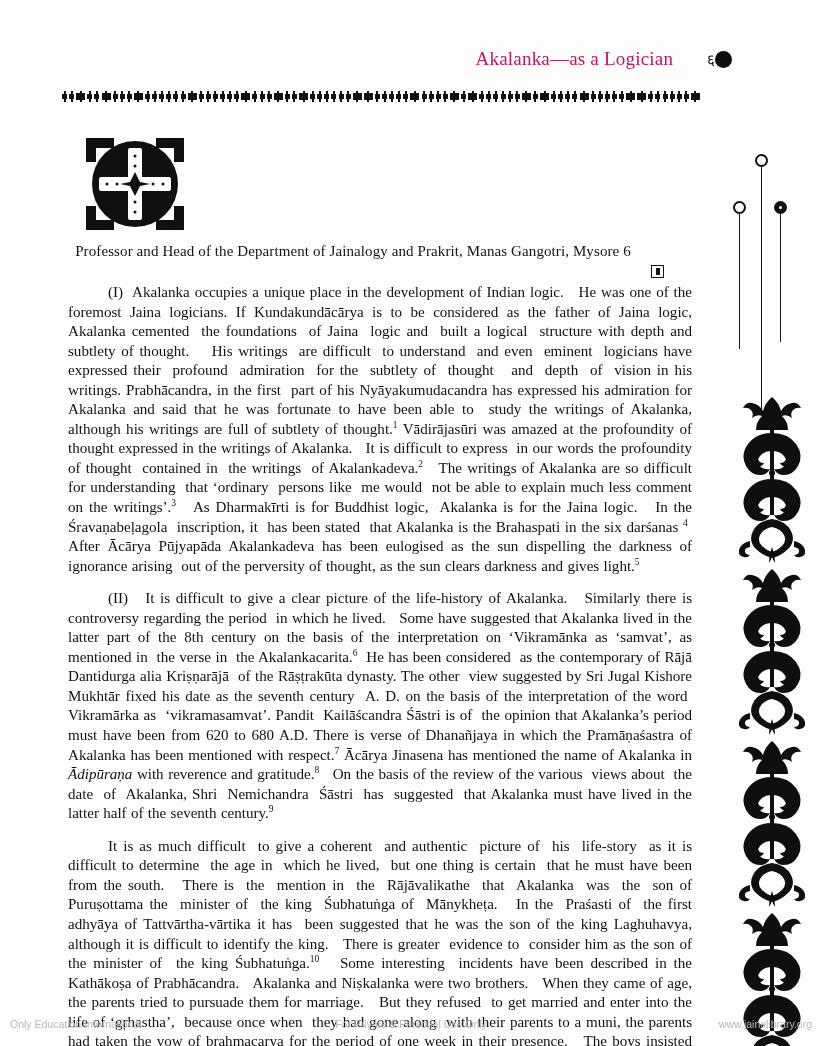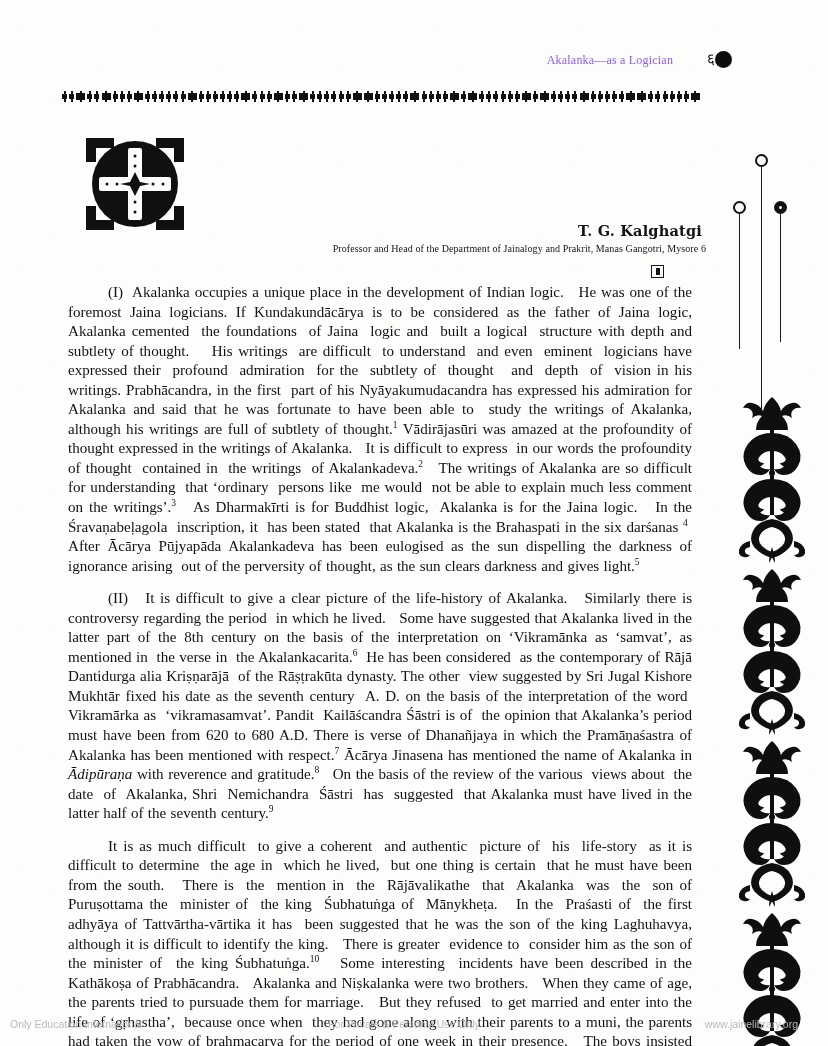--- a/index.html
+++ b/index.html
@@ -24,23 +24,23 @@
     top: 48px;
     width: 828px;
     height: 22px;
     display: flex;
     align-items: baseline;
     justify-content: flex-end;
     padding-right: 96px;
     box-sizing: border-box;
   }
   .running-title {
-    font-size: 12px;
+    font-size: 19px;
     letter-spacing: 0.2px;
-    color: #8b5cf6;
+    color: #be185d;
     white-space: nowrap;
   }
   .folio {
     font-size: 15px;
     margin-left: 34px;
     color: #181818;
     font-family: "DejaVu Sans", sans-serif;
     letter-spacing: 0.5px;
   }
   .head-dot {
@@ -111,22 +111,22 @@
     font-size: 14.5px;
     font-weight: bold;
     font-family: "DejaVu Serif", serif;
     letter-spacing: 0.2px;
   }
   .byline-affil {
     position: absolute;
     left: 0;
     top: 243px;
     width: 706px;
-    text-align: right;
-    font-size: 10px;
+    text-align: center;
+    font-size: 15px;
     letter-spacing: 0.1px;
     white-space: nowrap;
   }
   .byline-mark {
     position: absolute;
     left: 651px;
     top: 265px;
     width: 13px;
     height: 13px;
     border: 1.5px solid #161616;
@@ -216,21 +216,21 @@
     top: 1018px;
     width: 828px;
     display: flex;
     align-items: center;
     font-family: "Liberation Sans", "DejaVu Sans", sans-serif;
     font-size: 10.5px;
     color: #b9b9b9;
   }
   .footer-left  { width: 270px; padding-left: 10px; text-align: left; }
   .footer-mid   { flex: 1; text-align: center; }
-  .footer-right { width: 270px; padding-right: 30px; text-align: right; }
+  .footer-right { width: 270px; padding-right: 16px; text-align: right; }
 
   
   .speckle {
     position: absolute;
     inset: 0;
     pointer-events: none;
     opacity: 0.05;
     background-image:
       radial-gradient(circle at 12% 22%, #777 0.6px, transparent 0.7px),
       radial-gradient(circle at 63% 47%, #777 0.5px, transparent 0.6px),
@@ -464,21 +464,20 @@
       <g fill="#101010">
         <path d="M16 12 q8 -4 14 2 q-7 1 -14 -2 z"></path>
         <path d="M102 12 q-8 -4 -14 2 q7 1 14 -2 z"></path>
         <path d="M16 92 q8 4 14 -2 q-7 -1 -14 2 z"></path>
         <path d="M102 92 q-8 4 -14 -2 q7 -1 14 2 z"></path>
       </g>
     </svg>
   </div>
 
 
-  <div class="byline-author">T. G. Kalghatgi</div>
   <div class="byline-affil">Professor and Head of the Department of Jainalogy and Prakrit, Manas Gangotri, Mysore 6</div>
   <div class="byline-mark"></div>
 
   <div class="body-col" id="bodyCol">
       <p class="para">(I)&nbsp; Akalanka occupies a unique place in the development of Indian logic.&nbsp;&nbsp; He was one of the foremost Jaina logicians. If Kundakundācārya is to be considered as the father of Jaina logic, Akalanka cemented&nbsp; the foundations&nbsp; of Jaina&nbsp; logic and&nbsp; built a logical&nbsp; structure with depth and subtlety of thought.&nbsp;&nbsp;&nbsp; His writings&nbsp; are difficult&nbsp; to understand&nbsp; and even&nbsp; eminent&nbsp; logicians have expressed their&nbsp; profound&nbsp; admiration&nbsp; for the&nbsp; subtlety of&nbsp; thought&nbsp;&nbsp; and&nbsp; depth&nbsp; of&nbsp; vision in his writings. Prabhācandra, in the first&nbsp; part of his Nyāyakumudacandra has expressed his admiration for Akalanka and said that he was fortunate to have been able to&nbsp; study the writings of Akalanka, although his writings are full of subtlety of thought.<sup>1</sup> Vādirājasūri was amazed at the profoundity of thought expressed in the writings of Akalanka.&nbsp;&nbsp; It is difficult to express&nbsp; in our words the profoundity of thought&nbsp; contained in&nbsp; the writings&nbsp; of Akalankadeva.<sup>2</sup>&nbsp;&nbsp; The writings of Akalanka are so difficult for understanding&nbsp; that ‘ordinary&nbsp; persons like&nbsp; me would&nbsp; not be able to explain much less comment on the writings’.<sup>3</sup>&nbsp;&nbsp; As Dharmakīrti is for Buddhist logic,&nbsp; Akalanka is for the Jaina logic.&nbsp;&nbsp; In the Śravaṇabeḷagola&nbsp; inscription, it&nbsp; has been stated&nbsp; that Akalanka is the Brahaspati in the six darśanas <sup>4</sup>&nbsp; After Ācārya Pūjyapāda Akalankadeva has been eulogised as the sun dispelling the darkness of ignorance arising&nbsp; out of the perversity of thought, as the sun clears darkness and gives light.<sup>5</sup></p>
       <p class="para">(II)&nbsp;&nbsp; It is difficult to give a clear picture of the life-history of Akalanka.&nbsp;&nbsp; Similarly there is controversy regarding the period&nbsp; in which he lived.&nbsp;&nbsp; Some have suggested that Akalanka lived in the latter part of the 8th century on the basis of the interpretation on ‘Vikramānka as ‘samvat’, as mentioned in&nbsp; the verse in&nbsp; the Akalankacarita.<sup>6</sup>&nbsp; He has been considered&nbsp; as the contemporary of Rājā Dantidurga alia Kriṣṇarājā&nbsp; of the Rāṣṭrakūta dynasty. The other&nbsp; view suggested by Sri Jugal Kishore Mukhtār fixed his date as the seventh century&nbsp; A. D. on the basis of the interpretation of the word&nbsp; Vikramārka as&nbsp; ‘vikramasamvat’. Pandit&nbsp; Kailāścandra Śāstri is of&nbsp; the opinion that Akalanka’s period must have been from 620 to 680 A.D. There is verse of Dhanañjaya in which the Pramāṇaśastra of Akalanka has been mentioned with respect.<sup>7</sup> Ācārya Jinasena has mentioned the name of Akalanka in <em>Ādipūraṇa</em> with reverence and gratitude.<sup>8</sup>&nbsp;&nbsp; On the basis of the review of the various&nbsp; views about&nbsp; the date&nbsp; of&nbsp; Akalanka, Shri&nbsp; Nemichandra&nbsp; Śāstri&nbsp; has&nbsp; suggested&nbsp; that Akalanka must have lived in the latter half of the seventh century.<sup>9</sup></p>
       <p class="para">It is as much difficult&nbsp; to give a coherent&nbsp; and authentic&nbsp; picture of&nbsp; his&nbsp; life-story&nbsp; as it is difficult to determine&nbsp; the age in&nbsp; which he lived,&nbsp; but one thing is certain&nbsp; that he must have been from the south.&nbsp;&nbsp; There is&nbsp; the&nbsp; mention in&nbsp; the&nbsp; Rājāvalikathe&nbsp; that&nbsp; Akalanka&nbsp; was&nbsp; the&nbsp; son of Puruṣottama the&nbsp; minister of&nbsp; the king&nbsp; Śubhatuṅga of&nbsp; Mānykheṭa.&nbsp;&nbsp; In the&nbsp; Praśasti of&nbsp; the first adhyāya of Tattvārtha-vārtika it has&nbsp; been suggested that he was the son of the king Laghuhavya, although it is difficult to identify the king.&nbsp;&nbsp; There is greater&nbsp; evidence to&nbsp; consider him as the son of the minister of&nbsp; the king Śubhatuṅga.<sup>10</sup>&nbsp;&nbsp; Some interesting&nbsp; incidents have been described in the Kathākoṣa of Prabhācandra.&nbsp;&nbsp; Akalanka and Niṣkalanka were two brothers.&nbsp;&nbsp; When they came of age, the parents tried to pursuade them for marriage.&nbsp;&nbsp; But they refused&nbsp; to get married and enter into the life of ‘gṛhastha’,&nbsp; because once when&nbsp; they had gone along&nbsp; with their parents to a muni, the parents had taken the vow of brahmacarya for the period of one week in their presence.&nbsp;&nbsp; The boys insisted that&nbsp; the vow once&nbsp; taken is always&nbsp; valid and it opplies to&nbsp; them also, although they</p>
     </div>
 
   <div class="margin-art">

